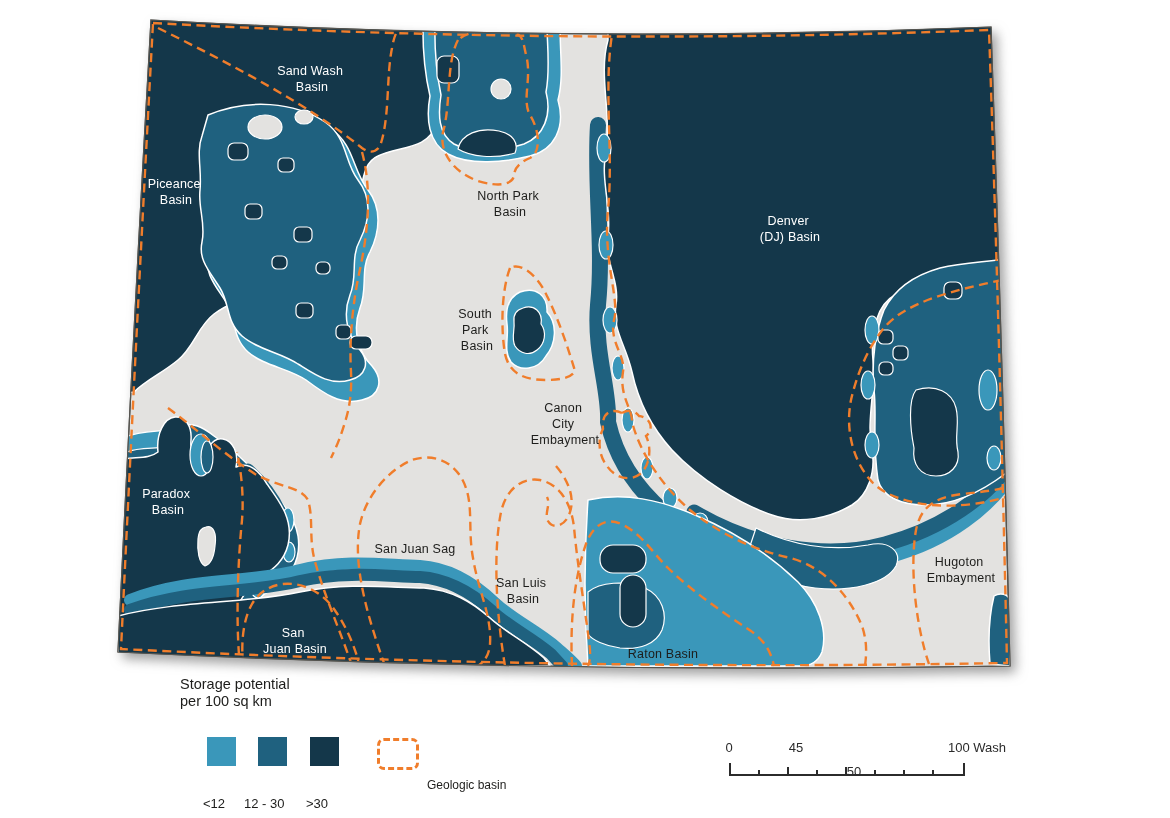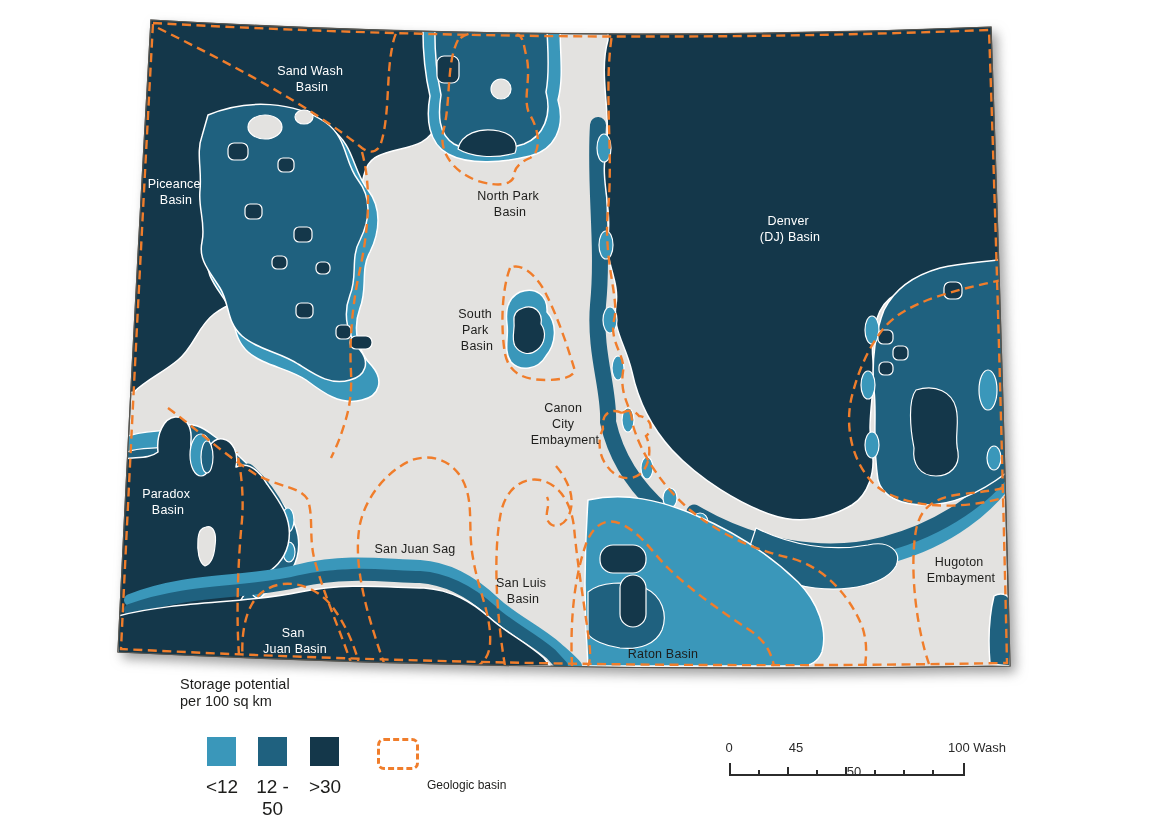--- a/index.html
+++ b/index.html
@@ -16,21 +16,21 @@
   .dash{fill:none;stroke:var(--c-basin_outline);stroke-width:2.4;stroke-dasharray:9 5.5;stroke-linecap:butt;}
   .ribbon{fill:none;stroke-linecap:round;}
   
   #legend-title{position:absolute;left:180px;top:676px;width:215px;text-align:left;
     font-size:14.5px;line-height:17px;color:var(--c-label_dark);}
   #legend-title sub{font-size:10px;}
   .swatch{position:absolute;top:737px;width:29px;height:29px;}
   #sw1{left:207px;background:var(--c-class_lt12);}
   #sw2{left:258px;background:var(--c-class_mid);}
   #sw3{left:310px;background:var(--c-class_gt30);}
-  .sw-label{position:absolute;top:776px;font-size:19px;color:var(--c-label_dark);text-align:center;}
+  .sw-label{position:absolute;top:796px;font-size:13px;color:var(--c-label_dark);text-align:left;}
   #swl1{left:203px;width:38px;}
   #swl2{left:244px;width:57px;}
   #swl3{left:306px;width:38px;}
   #geo-rect{position:absolute;left:377px;top:738px;width:36px;height:26px;
     border:3px dashed var(--c-basin_outline);border-radius:7px;}
   #geo-label{position:absolute;left:427px;top:742px;font-size:12px;line-height:24px;color:var(--c-label_dark);margin-top:31px;}
   
   #scalebar{position:absolute;left:722px;top:740px;width:300px;height:38px;color:var(--c-scalebar);}
   .sb-num{position:absolute;top:0;font-size:13px;text-align:center;}
   #sbn0{left:0px;width:14px;}
@@ -268,21 +268,21 @@
 
 <div id="legend-title">
   <div>Storage potential</div>
   <div>per 100 sq km</div>
 </div>
 
 <div id="sw1" class="swatch"></div>
 <div id="sw2" class="swatch"></div>
 <div id="sw3" class="swatch"></div>
 <div id="swl1" class="sw-label">&lt;12</div>
-<div id="swl2" class="sw-label">12 - 50</div>
+<div id="swl2" class="sw-label">12 - 30</div>
 <div id="swl3" class="sw-label">&gt;30</div>
 
 <div id="geo-rect"></div>
 <div id="geo-label">Geologic basin</div>
 
 <div id="scalebar">
   <span id="sbn0" class="sb-num">0</span>
   <span id="sbn25" class="sb-num">45</span>
   <span id="sbn50" class="sb-num">50</span>
   <span id="sbn100" class="sb-num">100 Wash</span>

